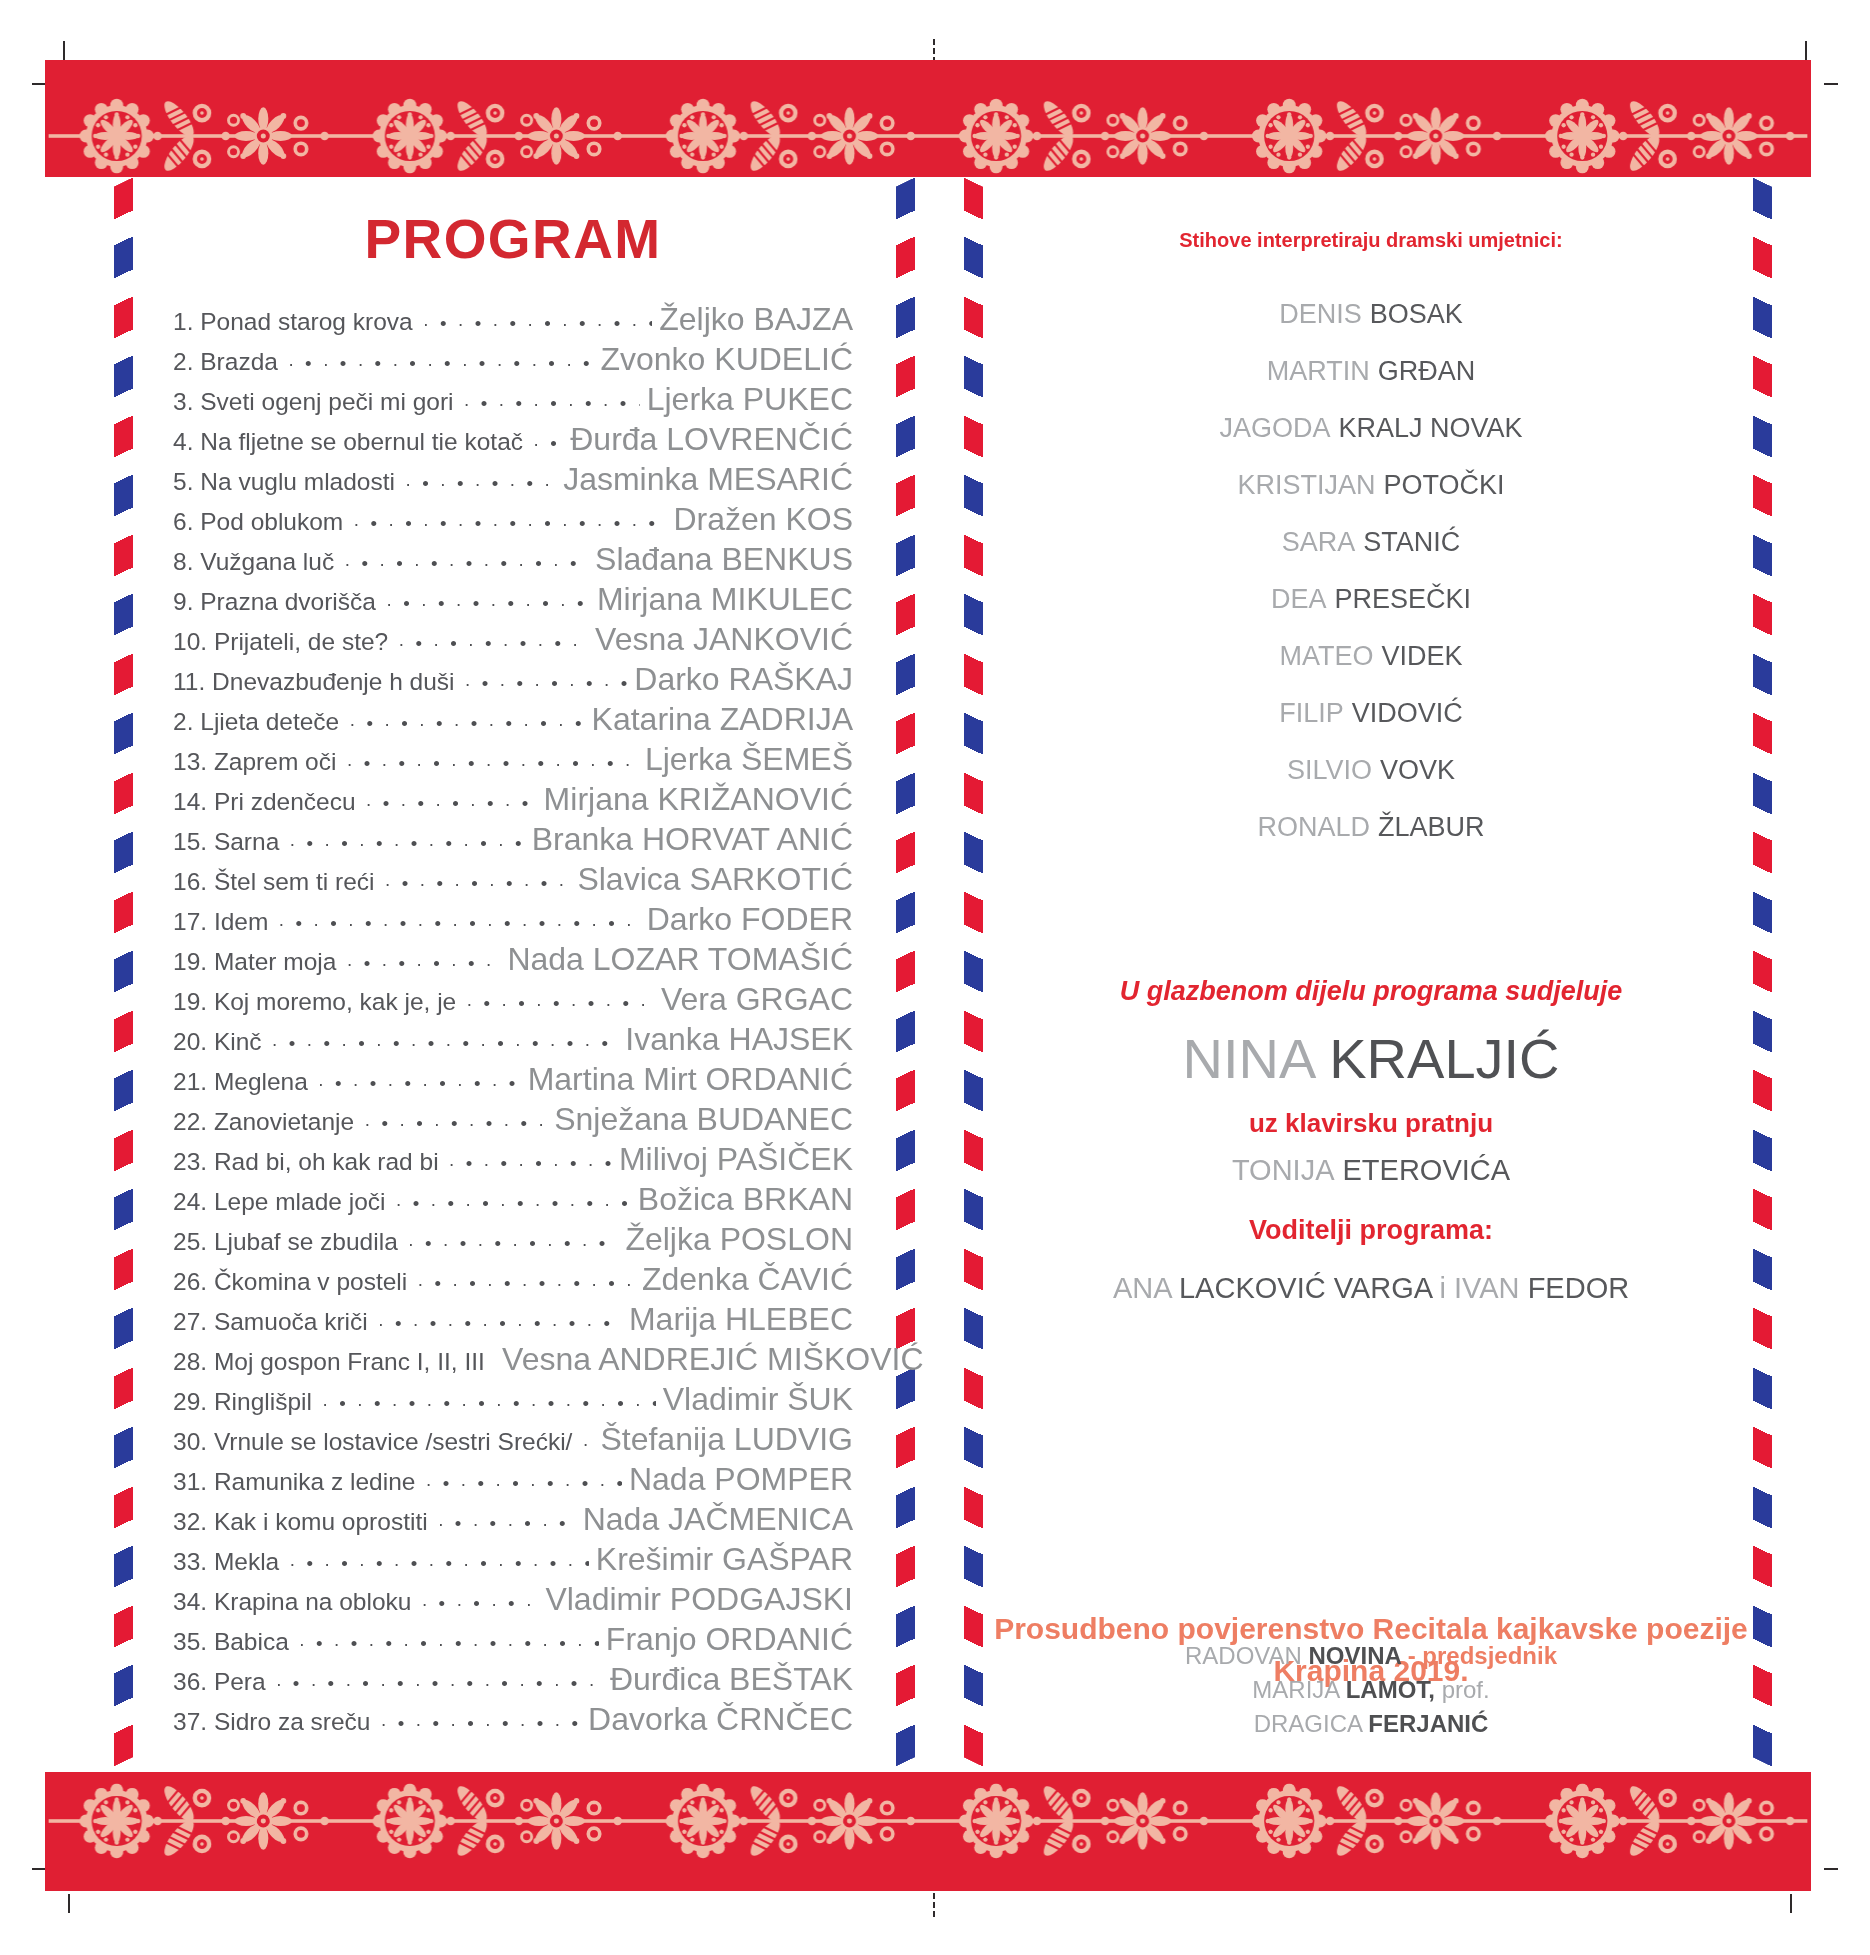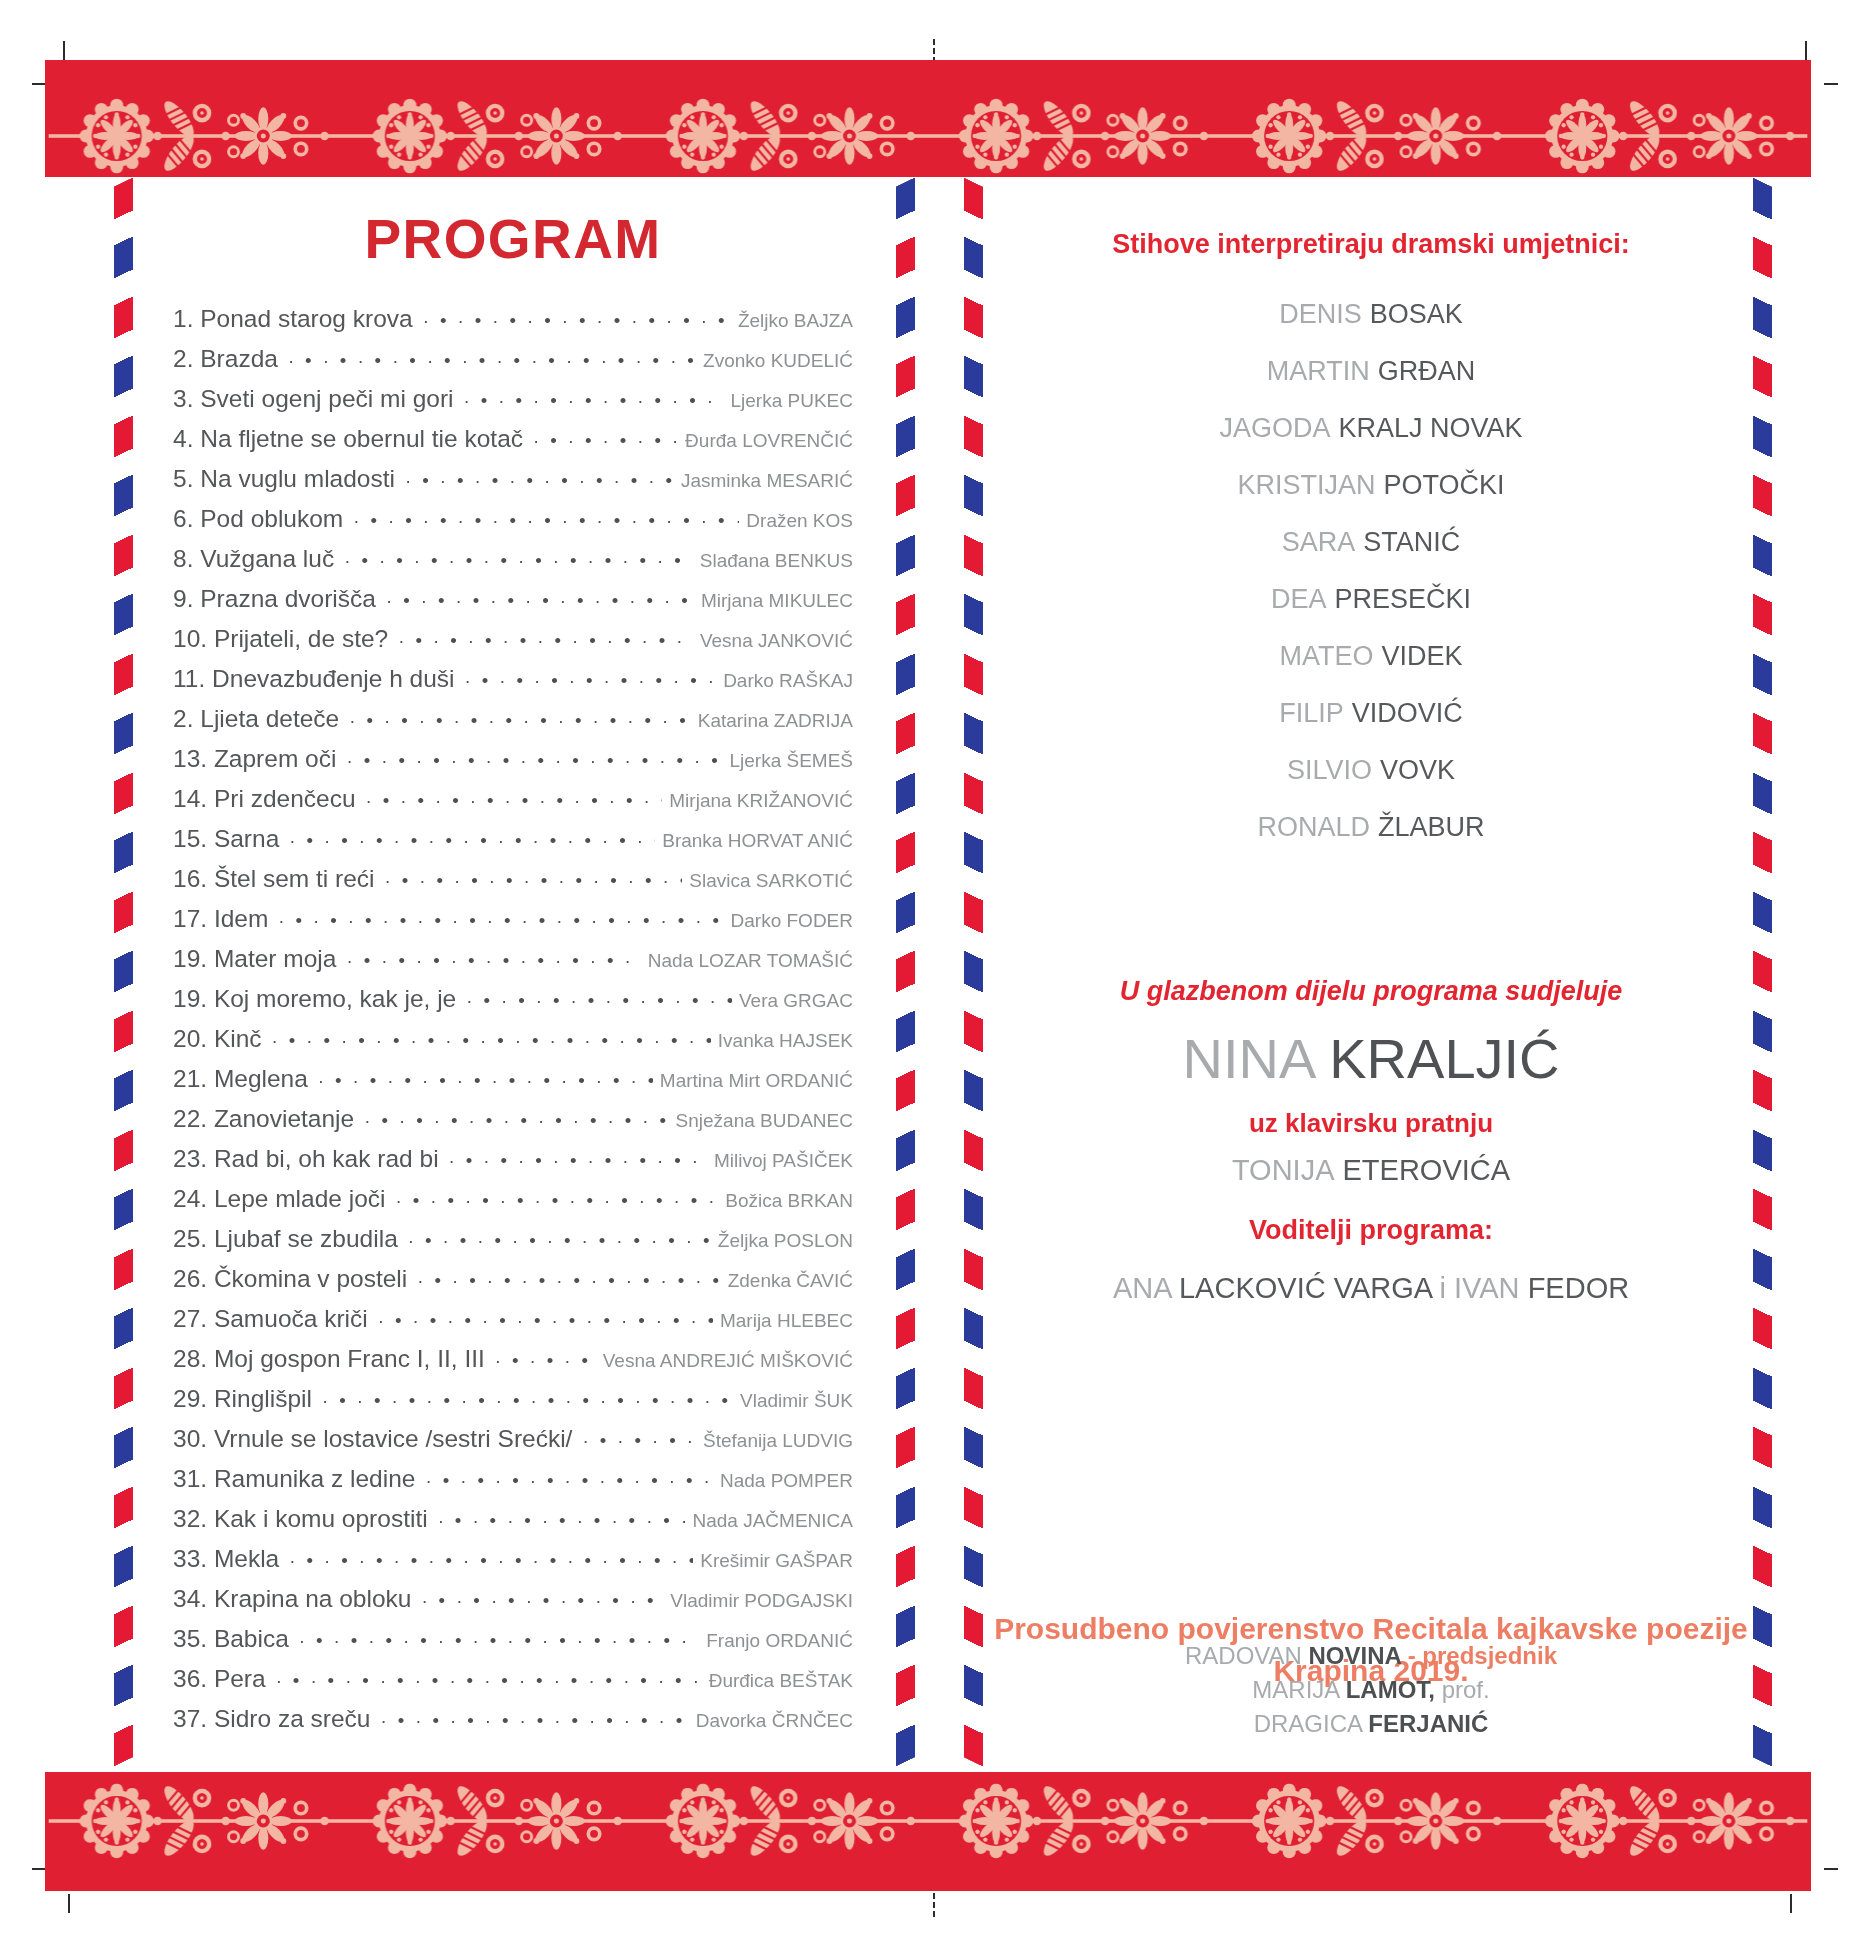--- a/index.html
+++ b/index.html
@@ -39,29 +39,29 @@
 
   
   .program-title{
     position:absolute;left:173px;width:680px;top:207px;margin:0;
     text-align:center;font-size:55px;font-weight:700;letter-spacing:1.4px;
     color:#D32830;
   }
   .list{position:absolute;left:173px;top:299px;width:680px;}
   .row{display:flex;align-items:baseline;height:40px;line-height:40px;white-space:nowrap;}
   .item-title{font-size:24.5px;color:#55565A;flex:0 0 auto;}
-  .item-name{font-size:19px;color:#8E9092;flex:0 0 auto;text-align:right;}
+  .item-name{font-size:32px;color:#8E9092;flex:0 0 auto;text-align:right;}
   .leader{flex:1 1 auto;overflow:hidden;white-space:nowrap;margin:0 7.2px 0 10px;
     font-size:18.7px;letter-spacing:2.9px;color:#4E4F52;}
   .leader::after{content:"· • · • · • · • · • · • · • · • · • · • · • · • · • · • · • · • · • · • · • · • · • · • · • · • · • · • · • · • · • · • · •";}
 
   
   .rblock{position:absolute;left:1015px;width:712px;text-align:center;white-space:nowrap;}
   .red-head{font-size:27px;font-weight:700;color:#E22530;}
-  #stihove-heading{top:229px;font-size:27px;}
+  #stihove-heading{top:229px;font-size:20px;}
   #performers{top:286px;}
   .p-row{height:57px;line-height:57px;font-size:27px;}
   .fn{color:#A8AAAD;}
   .ln{color:#57585B;}
   .p-row .fn{margin-right:8px;}
   #music-heading{top:976px;font-style:italic;}
   #singer{top:1028px;font-size:56px;line-height:62px;}
   #singer .fn{margin-right:13px;}
   #singer .ln{color:#505154;}
   #piano-label{top:1108px;font-size:26px;}

